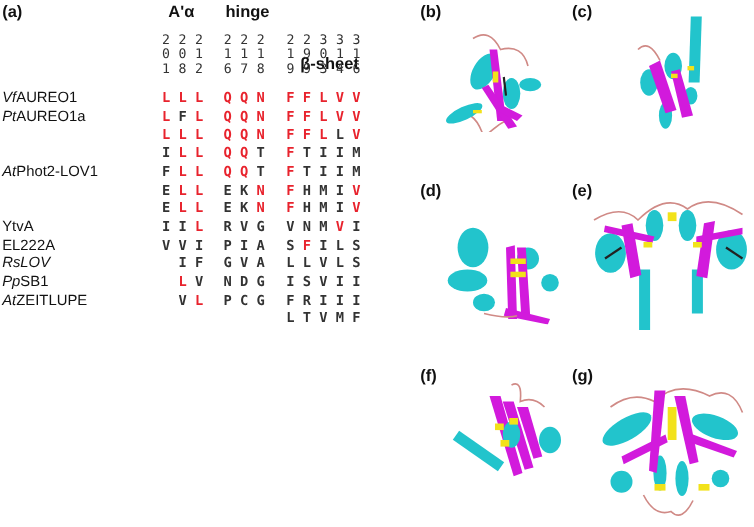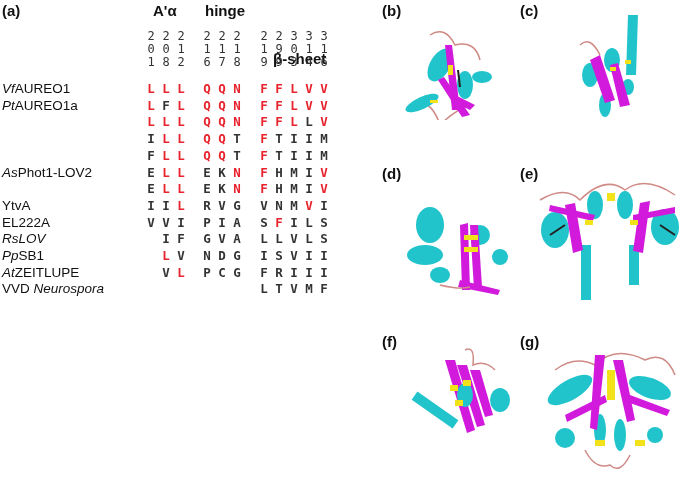--- a/index.html
+++ b/index.html
@@ -88,34 +88,34 @@
       <span class="res red" style="left: 202px;">Q</span>
       <span class="res red" style="left: 217px;">Q</span>
       <span class="res blk" style="left: 232px;">T</span>
       <span class="res red" style="left: 259px;">F</span>
       <span class="res blk" style="left: 274px;">T</span>
       <span class="res blk" style="left: 289px;">I</span>
       <span class="res blk" style="left: 304px;">I</span>
       <span class="res blk" style="left: 319px;">M</span>
     </div>
     <div class="row" style="top: 146.8px;">
+      <span class="name"><i>At</i>Phot2-LOV1</span>
       <span class="res blk" style="left: 146px;">F</span>
       <span class="res red" style="left: 161px;">L</span>
       <span class="res red" style="left: 176px;">L</span>
       <span class="res red" style="left: 202px;">Q</span>
       <span class="res red" style="left: 217px;">Q</span>
       <span class="res blk" style="left: 232px;">T</span>
       <span class="res red" style="left: 259px;">F</span>
       <span class="res blk" style="left: 274px;">T</span>
       <span class="res blk" style="left: 289px;">I</span>
       <span class="res blk" style="left: 304px;">I</span>
       <span class="res blk" style="left: 319px;">M</span>
     </div>
     <div class="row" style="top: 163.5px;">
-      <span class="name"><i>As</i>Phot1-LOV2</span>
       <span class="res blk" style="left: 146px;">E</span>
       <span class="res red" style="left: 161px;">L</span>
       <span class="res red" style="left: 176px;">L</span>
       <span class="res blk" style="left: 202px;">E</span>
       <span class="res blk" style="left: 217px;">K</span>
       <span class="res red" style="left: 232px;">N</span>
       <span class="res red" style="left: 259px;">F</span>
       <span class="res blk" style="left: 274px;">H</span>
       <span class="res blk" style="left: 289px;">M</span>
       <span class="res blk" style="left: 304px;">I</span>
@@ -195,21 +195,20 @@
       <span class="res blk" style="left: 202px;">P</span>
       <span class="res blk" style="left: 217px;">C</span>
       <span class="res blk" style="left: 232px;">G</span>
       <span class="res blk" style="left: 259px;">F</span>
       <span class="res blk" style="left: 274px;">R</span>
       <span class="res blk" style="left: 289px;">I</span>
       <span class="res blk" style="left: 304px;">I</span>
       <span class="res blk" style="left: 319px;">I</span>
     </div>
     <div class="row" style="top: 280.4px;">
-      <span class="name"><i></i>VVD <i>Neurospora</i></span>
       <span class="res blk" style="left: 259px;">L</span>
       <span class="res blk" style="left: 274px;">T</span>
       <span class="res blk" style="left: 289px;">V</span>
       <span class="res blk" style="left: 304px;">M</span>
       <span class="res blk" style="left: 319px;">F</span>
     </div>
   </div>
 
 <div class="panel-label" style="left:382px;top:2px;">(b)</div>
 <div class="panel-label" style="left:520px;top:2px;">(c)</div>

